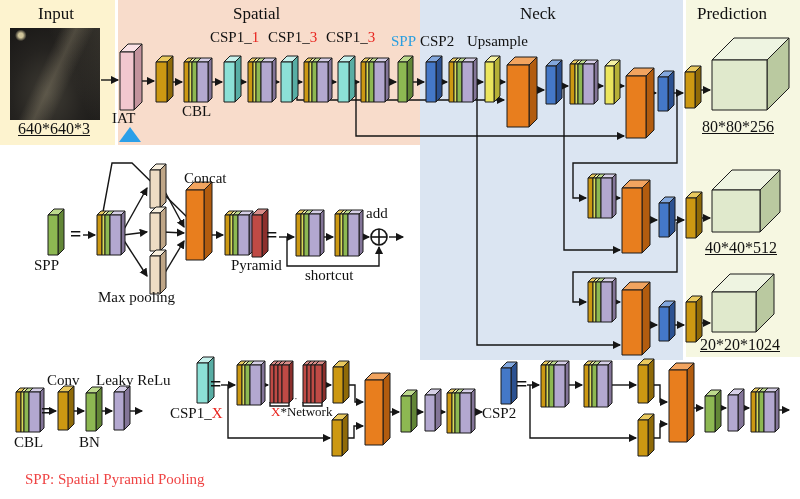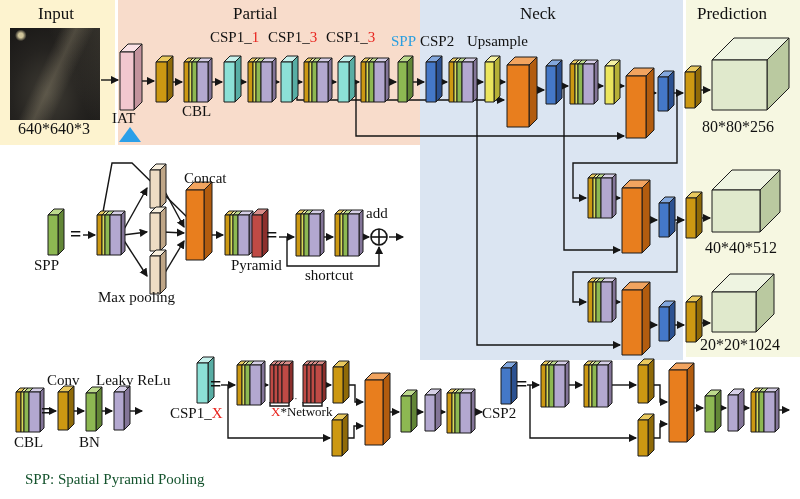--- a/index.html
+++ b/index.html
@@ -2,27 +2,27 @@
 <html><head>
 <meta charset="utf-8">
 <style>
   html,body{margin:0;padding:0;background:#fff;}
   .stage{position:relative;width:800px;height:499px;background:#fff;overflow:hidden;
          font-family:"Liberation Serif","DejaVu Serif",serif;color:#111;padding-left:16px;}
   .band{position:absolute;z-index:0;}
   #svglayer{position:absolute;left:0;top:0;z-index:1;}
   .lbl{position:absolute;z-index:2;font-size:15px;white-space:nowrap;line-height:1.1;}
   .fs17{font-size:17px;}
-  .fs16{font-size:16px;}
+  .fs16{font-size:16px;text-decoration:underline;}
   .fs13{font-size:13px;}
   .fs10{font-size:10px;}
   .eq{font-size:20px;font-weight:bold;z-index:2;position:absolute;}
   .red{color:#e8231d;}
   .blue{color:#2a9fe0;}
-  .gray{color:#14532d;}
+  .gray{color:#ef4444;}
   .input-photo{position:absolute;left:10px;top:28px;width:90px;height:92px;z-index:1;
     background:
       radial-gradient(circle at 12% 8%, #cfc49a 0%, #cfc49a 2%, rgba(0,0,0,0) 5%),
       linear-gradient(115deg, rgba(120,112,92,0) 38%, rgba(150,140,115,.35) 50%, rgba(120,112,92,0) 64%),
       linear-gradient(245deg, rgba(110,104,88,.35) 0%, rgba(0,0,0,0) 40%),
       radial-gradient(ellipse at 42% 72%, #403d35 0%, #252320 48%, #141312 100%);
   }
   .iat-triangle{position:absolute;left:119px;top:127px;width:0;height:0;z-index:2;
     border-left:11px solid transparent;border-right:11px solid transparent;
     border-bottom:15px solid #2b9fe8;}
@@ -628,21 +628,21 @@
           <polygon stroke="#1b1b1b" stroke-width="1" stroke-linejoin="round" points="764,392 768,388 779,388 775,392" fill="#d6cfe7"></polygon>
           <polygon stroke="#1b1b1b" stroke-width="1" stroke-linejoin="round" points="775,392 779,388 779,428 775,432" fill="#837598"></polygon>
           <polygon stroke="#1b1b1b" stroke-width="1" stroke-linejoin="round" points="764,392 775,392 775,432 764,432" fill="#b3a8d0"></polygon>
         </g>
       </g>
   </svg>
 
   <div class="iat-triangle"></div>
 
   <div class="lbl fs17" style="left:38px;top:5px">Input</div>
-  <div class="lbl fs17" style="left:233px;top:5px">Partial</div>
+  <div class="lbl fs17" style="left:233px;top:5px">Spatial</div>
   <div class="lbl fs17" style="left:520px;top:5px">Neck</div>
   <div class="lbl fs17" style="left:697px;top:5px">Prediction</div>
 
   <div class="lbl fs16" style="left:18px;top:120px">640*640*3</div>
   <div class="lbl" style="left:112px;top:110px">IAT</div>
   <div class="lbl" style="left:182px;top:103px">CBL</div>
   <div class="lbl" style="left:210px;top:29px"><span>CSP1_</span><span class="red">1</span></div>
   <div class="lbl" style="left:268px;top:29px"><span>CSP1_</span><span class="red">3</span></div>
   <div class="lbl" style="left:326px;top:29px"><span>CSP1_</span><span class="red">3</span></div>
   <div class="lbl blue" style="left:391px;top:33px">SPP</div>

